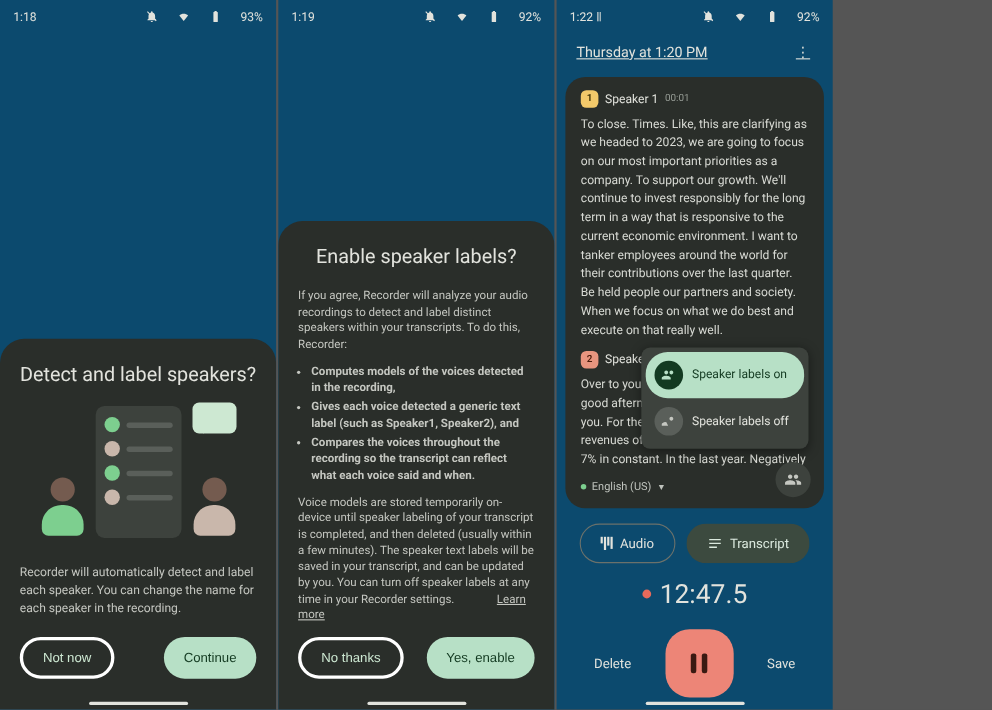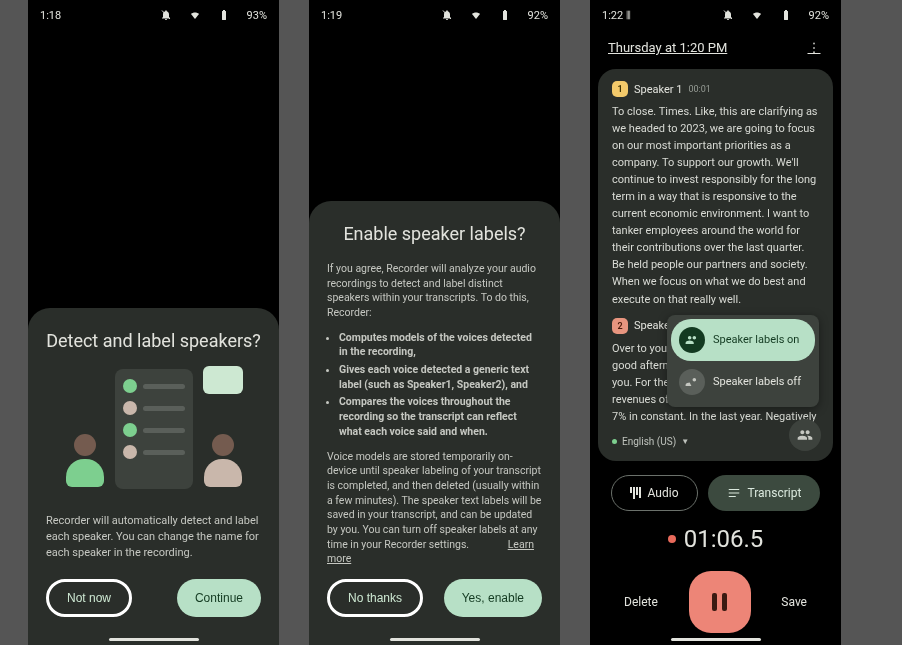--- a/index.html
+++ b/index.html
@@ -5,27 +5,26 @@
 * { box-sizing: border-box; margin: 0; padding: 0; }
 body {
   background: #555;
   font-family: -apple-system, Roboto, "Segoe UI", sans-serif;
   display: flex;
   gap: 2px;
   width: 902px;
   height: 645px;
 }
 .screen {
-  background: #000000;
+  background: #0c4a6e;
   width: 251px;
   height: 645px;
   position: relative;
   overflow: hidden;
   color: #e2e3dd;
-  margin-left: 28px;
 }
 .status-bar {
   height: 26px;
   display: flex;
   justify-content: space-between;
   align-items: center;
   padding: 4px 12px 0;
   font-size: 11px;
   color: #e2e3dd;
 }
@@ -377,21 +376,21 @@
     </div>
     <div class="seg-btn seg-filled">
       <svg width="14" height="14" viewBox="0 0 24 24" fill="currentColor">
           <path d="M3 5h18v2H3zm0 6h18v2H3zm0 6h12v2H3z"></path>
         </svg>
       <span>Transcript</span>
     </div>
   </div>
   <div class="timer">
     <span class="rec-dot"></span>
-    <span>01:06.5</span>
+    <span>12:47.5</span>
   </div>
   <div class="controls">
     <span class="ctrl-text">Delete</span>
     <div class="pause-btn">
       <div class="pause-bars">
           <span></span>
           <span></span>
         </div>
     </div>
     <span class="ctrl-text">Save</span>

